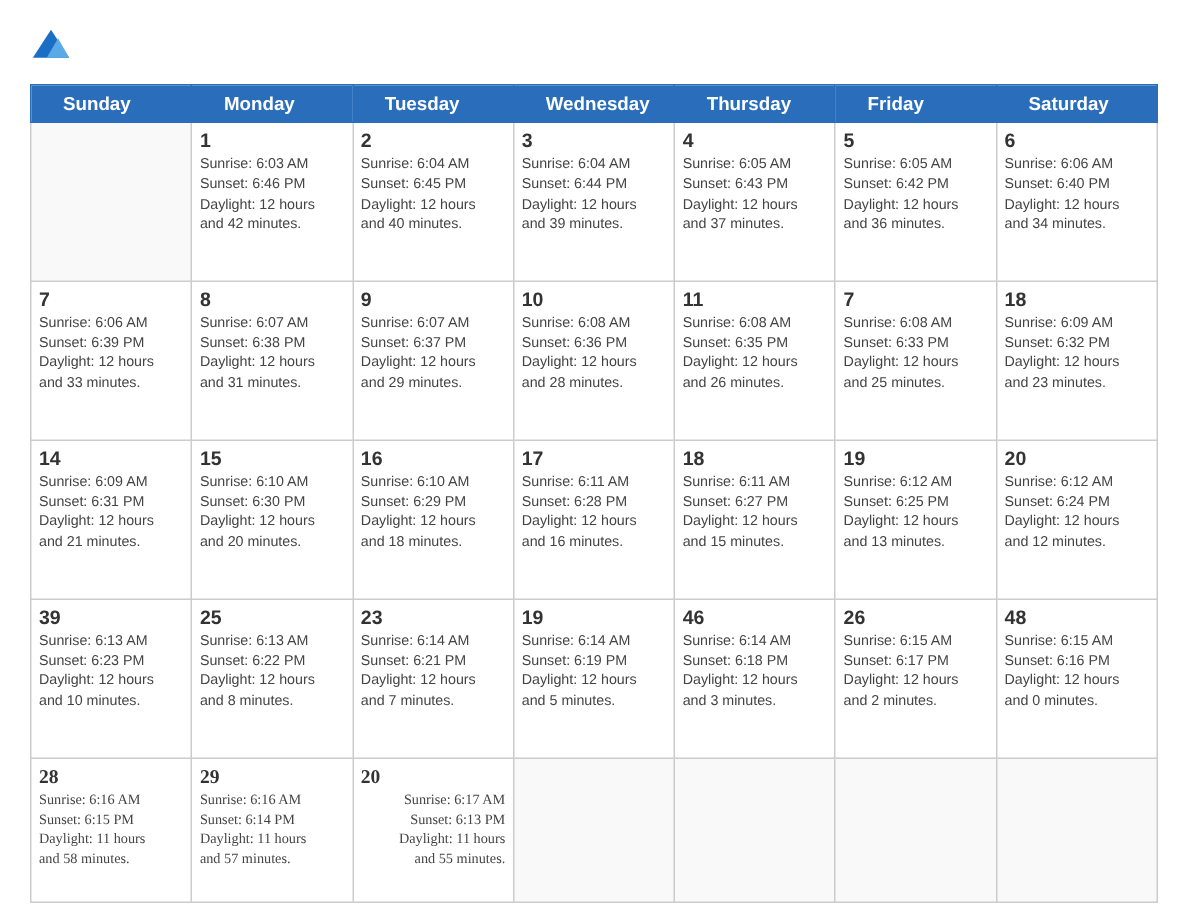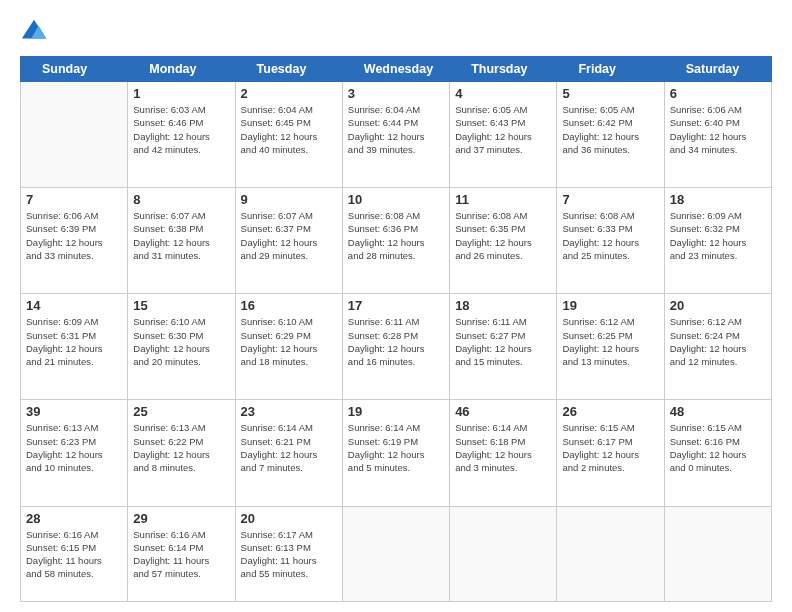--- a/index.html
+++ b/index.html
@@ -84,20 +84,21 @@
     .day-info {
       font-size: 9.5px;
       color: #444;
       line-height: 1.4;
     }
     .empty-cell {
       background: #f9f9f9;
     }
     tr:last-child td {
       height: 78px;
+      font-family: Liberation Serif, serif;
     }
   </style>
 </head>
 <body>
 
 <div class="page">
   <div class="header">
     <div class="logo">
       <svg class="logo-icon" viewBox="0 0 30 30">
         <polygon points="15,2 28,22 2,22" fill="#1a6fc4"></polygon>
@@ -335,21 +336,21 @@
           </td>
           <td>
             <span class="day-num">29</span>
             <div class="day-info" style="white-space: pre-line;">Sunrise: 6:16 AM
 Sunset: 6:14 PM
 Daylight: 11 hours
 and 57 minutes.</div>
           </td>
           <td>
             <span class="day-num">20</span>
-            <div class="day-info" style="white-space: pre-line;">Sunrise: 6:17 AM
+            <div class="day-info" style="white-space: pre-line; text-align: right;">Sunrise: 6:17 AM
 Sunset: 6:13 PM
 Daylight: 11 hours
 and 55 minutes.</div>
           </td>
           <td class="empty-cell"></td>
           <td class="empty-cell"></td>
           <td class="empty-cell"></td>
           <td class="empty-cell"></td>
         </tr>
       </tbody>

